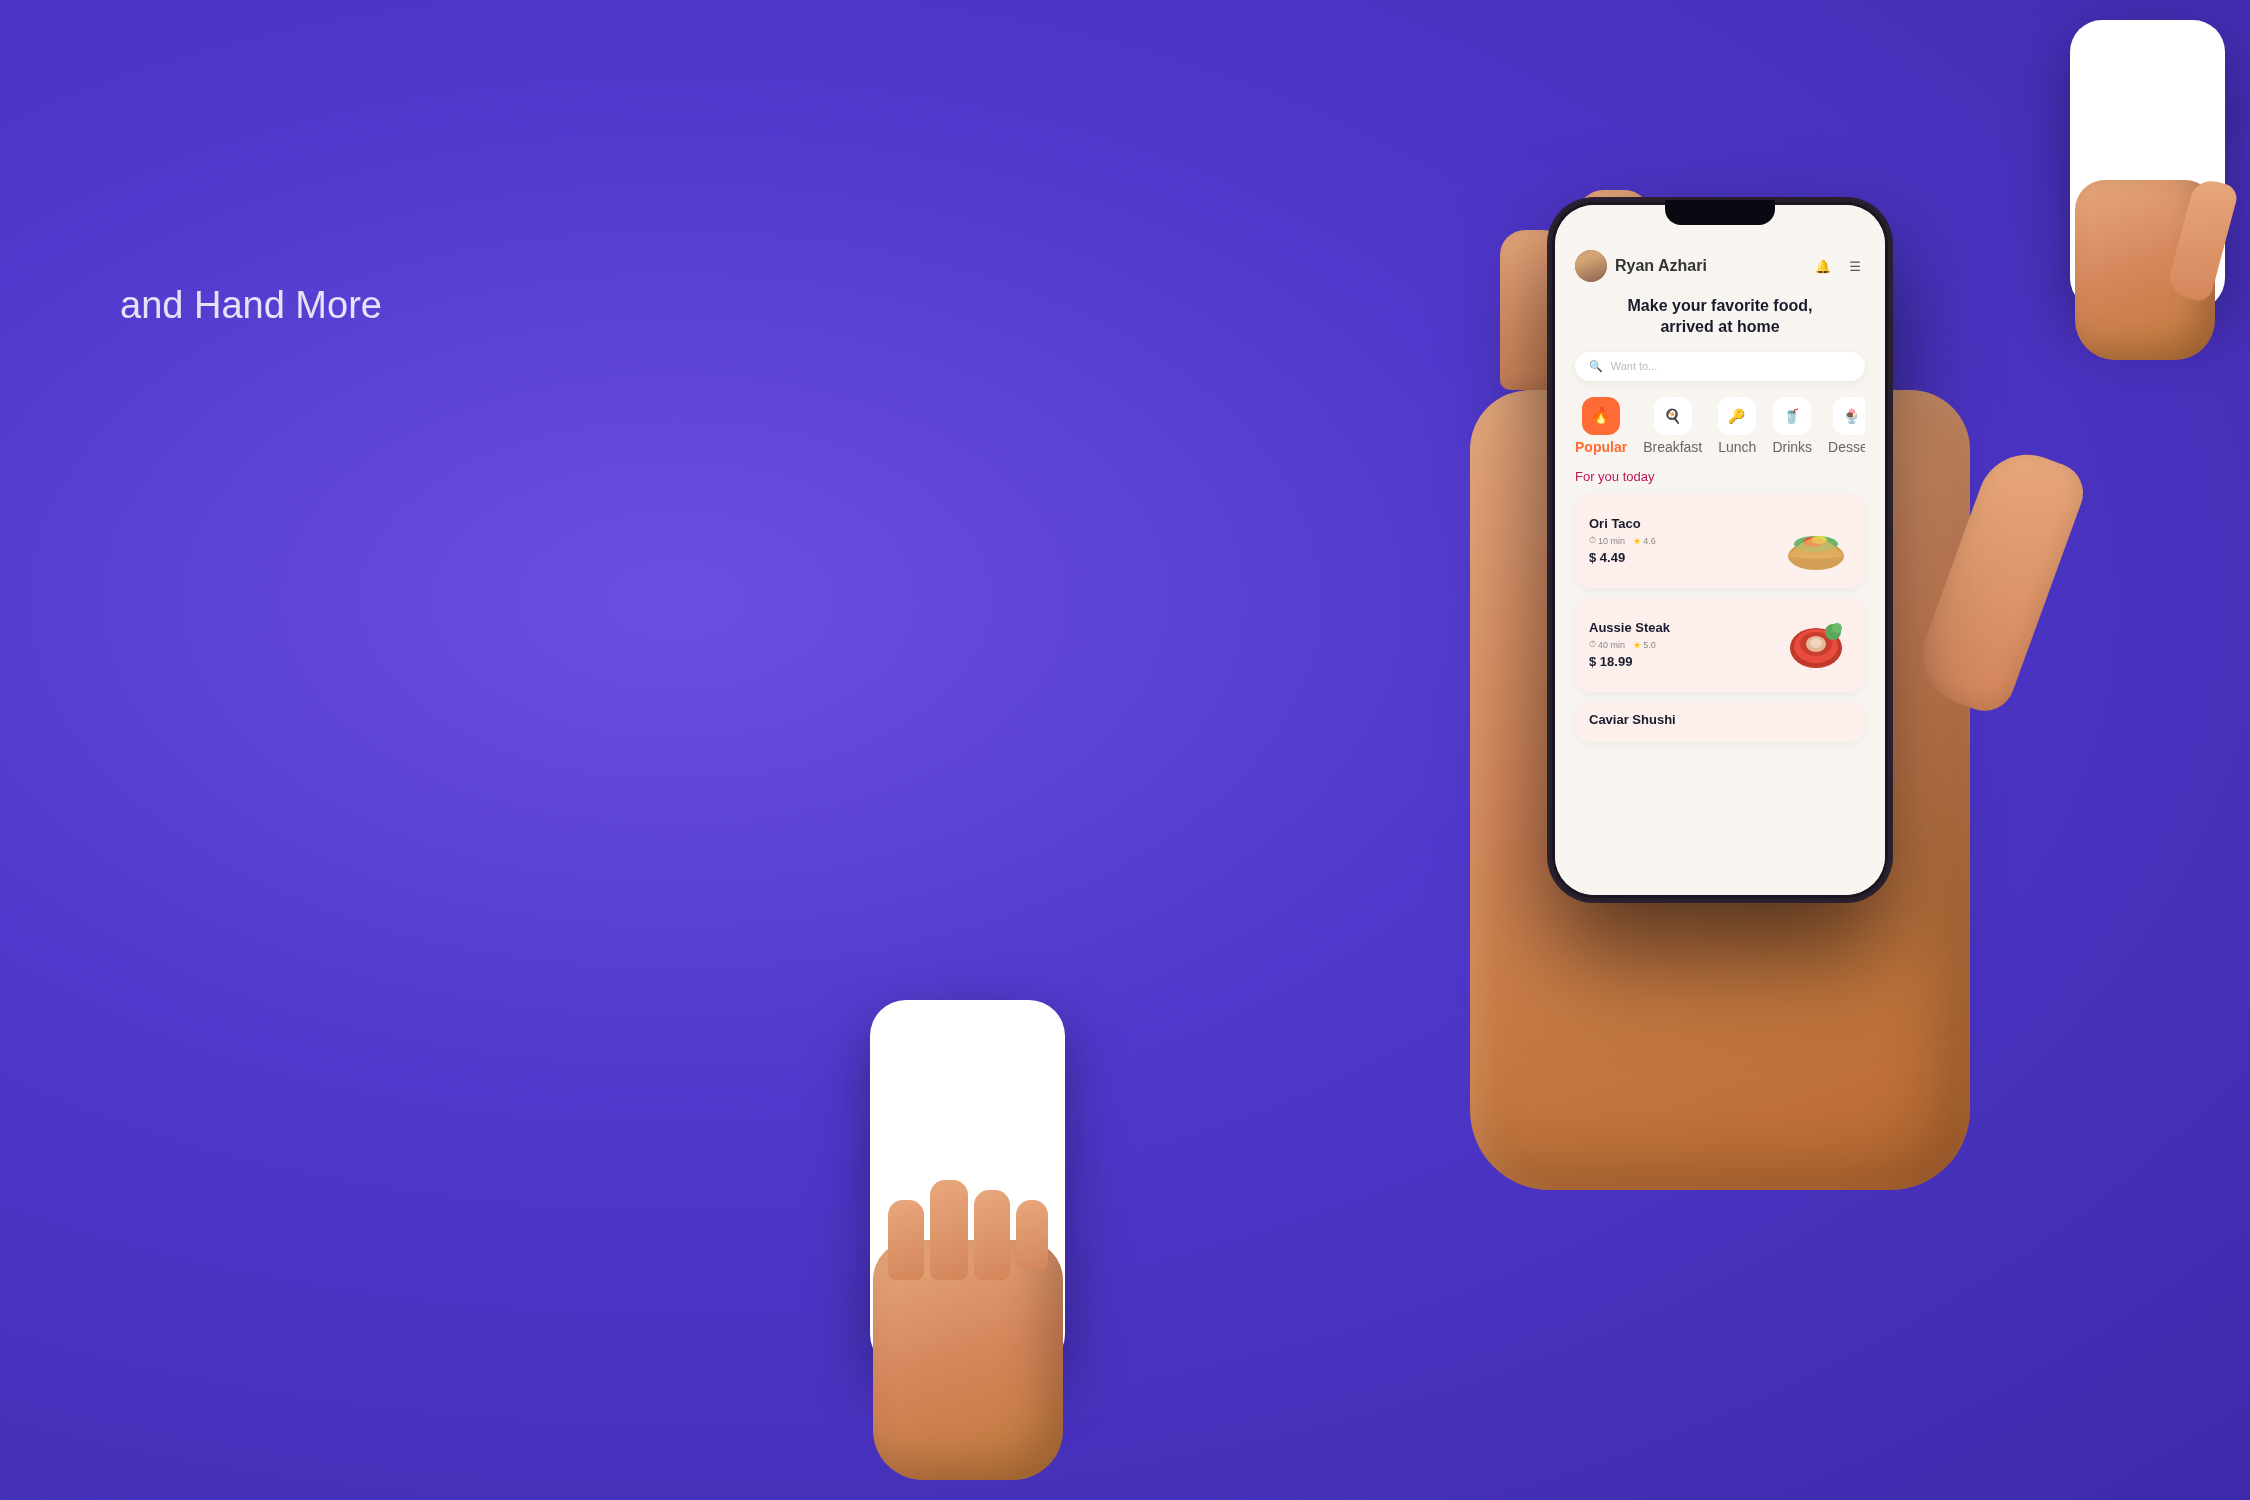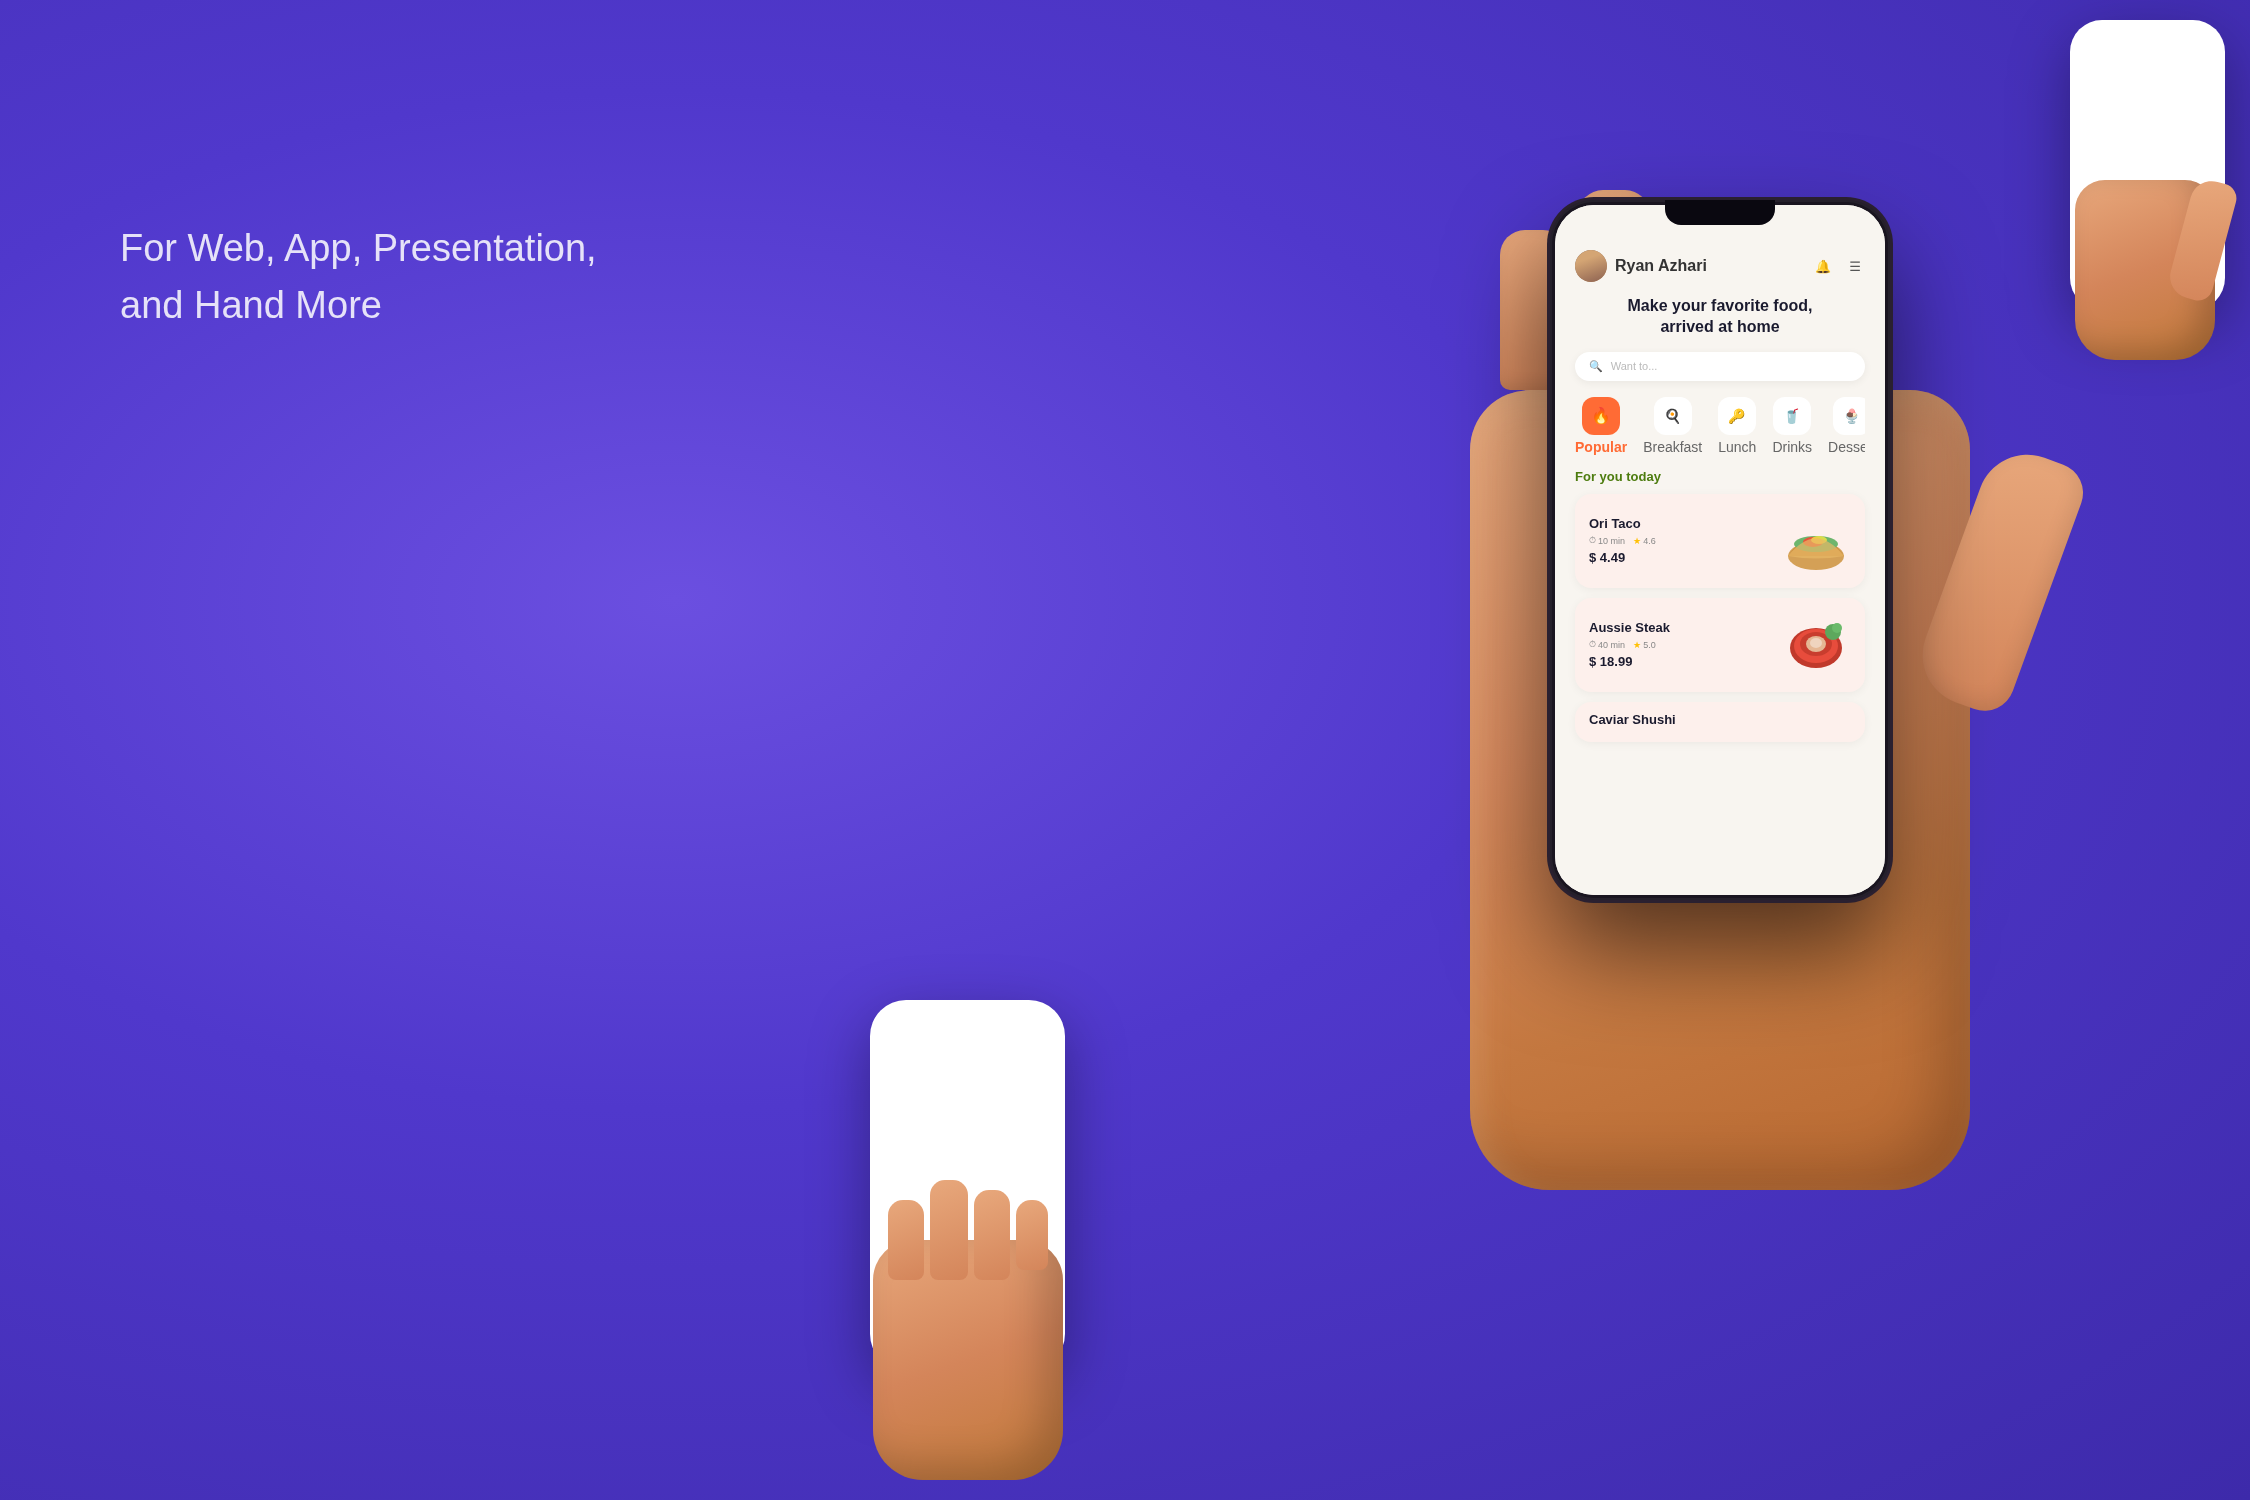--- a/index.html
+++ b/index.html
@@ -185,22 +185,22 @@
     }
 
     .cat-label.active {
       color: #ff6b35;
       font-weight: 700;
     }
 
     
     .section-title {
       font-size: 13px;
-      font-weight: 700;
-      color: #4d7c0f;
+      font-weight: 400;
+      color: #be185d;
       margin-bottom: 10px;
     }
 
     
     .food-card {
       background: white;
       border-radius: 16px;
       padding: 12px 14px;
       margin-bottom: 10px;
       display: flex;
@@ -487,21 +487,21 @@
     
     .star { color: #ffc107; }
   </style>
 </head>
 <body>
 
 <div class="bg"></div>
 
 <div class="left-content">
   <div class="subtitle-desc">
-    <span>For Web, App, Presentation,</span><br>
+    <br>
     <span>and Hand More</span>
   </div>
 </div>
 
 <div class="deco-phone-tr">
   <div class="deco-iphone-tr"></div>
   <div class="deco-hand-tr">
     <div class="deco-palm-tr"></div>
     <div class="deco-thumb-tr"></div>
   </div>

